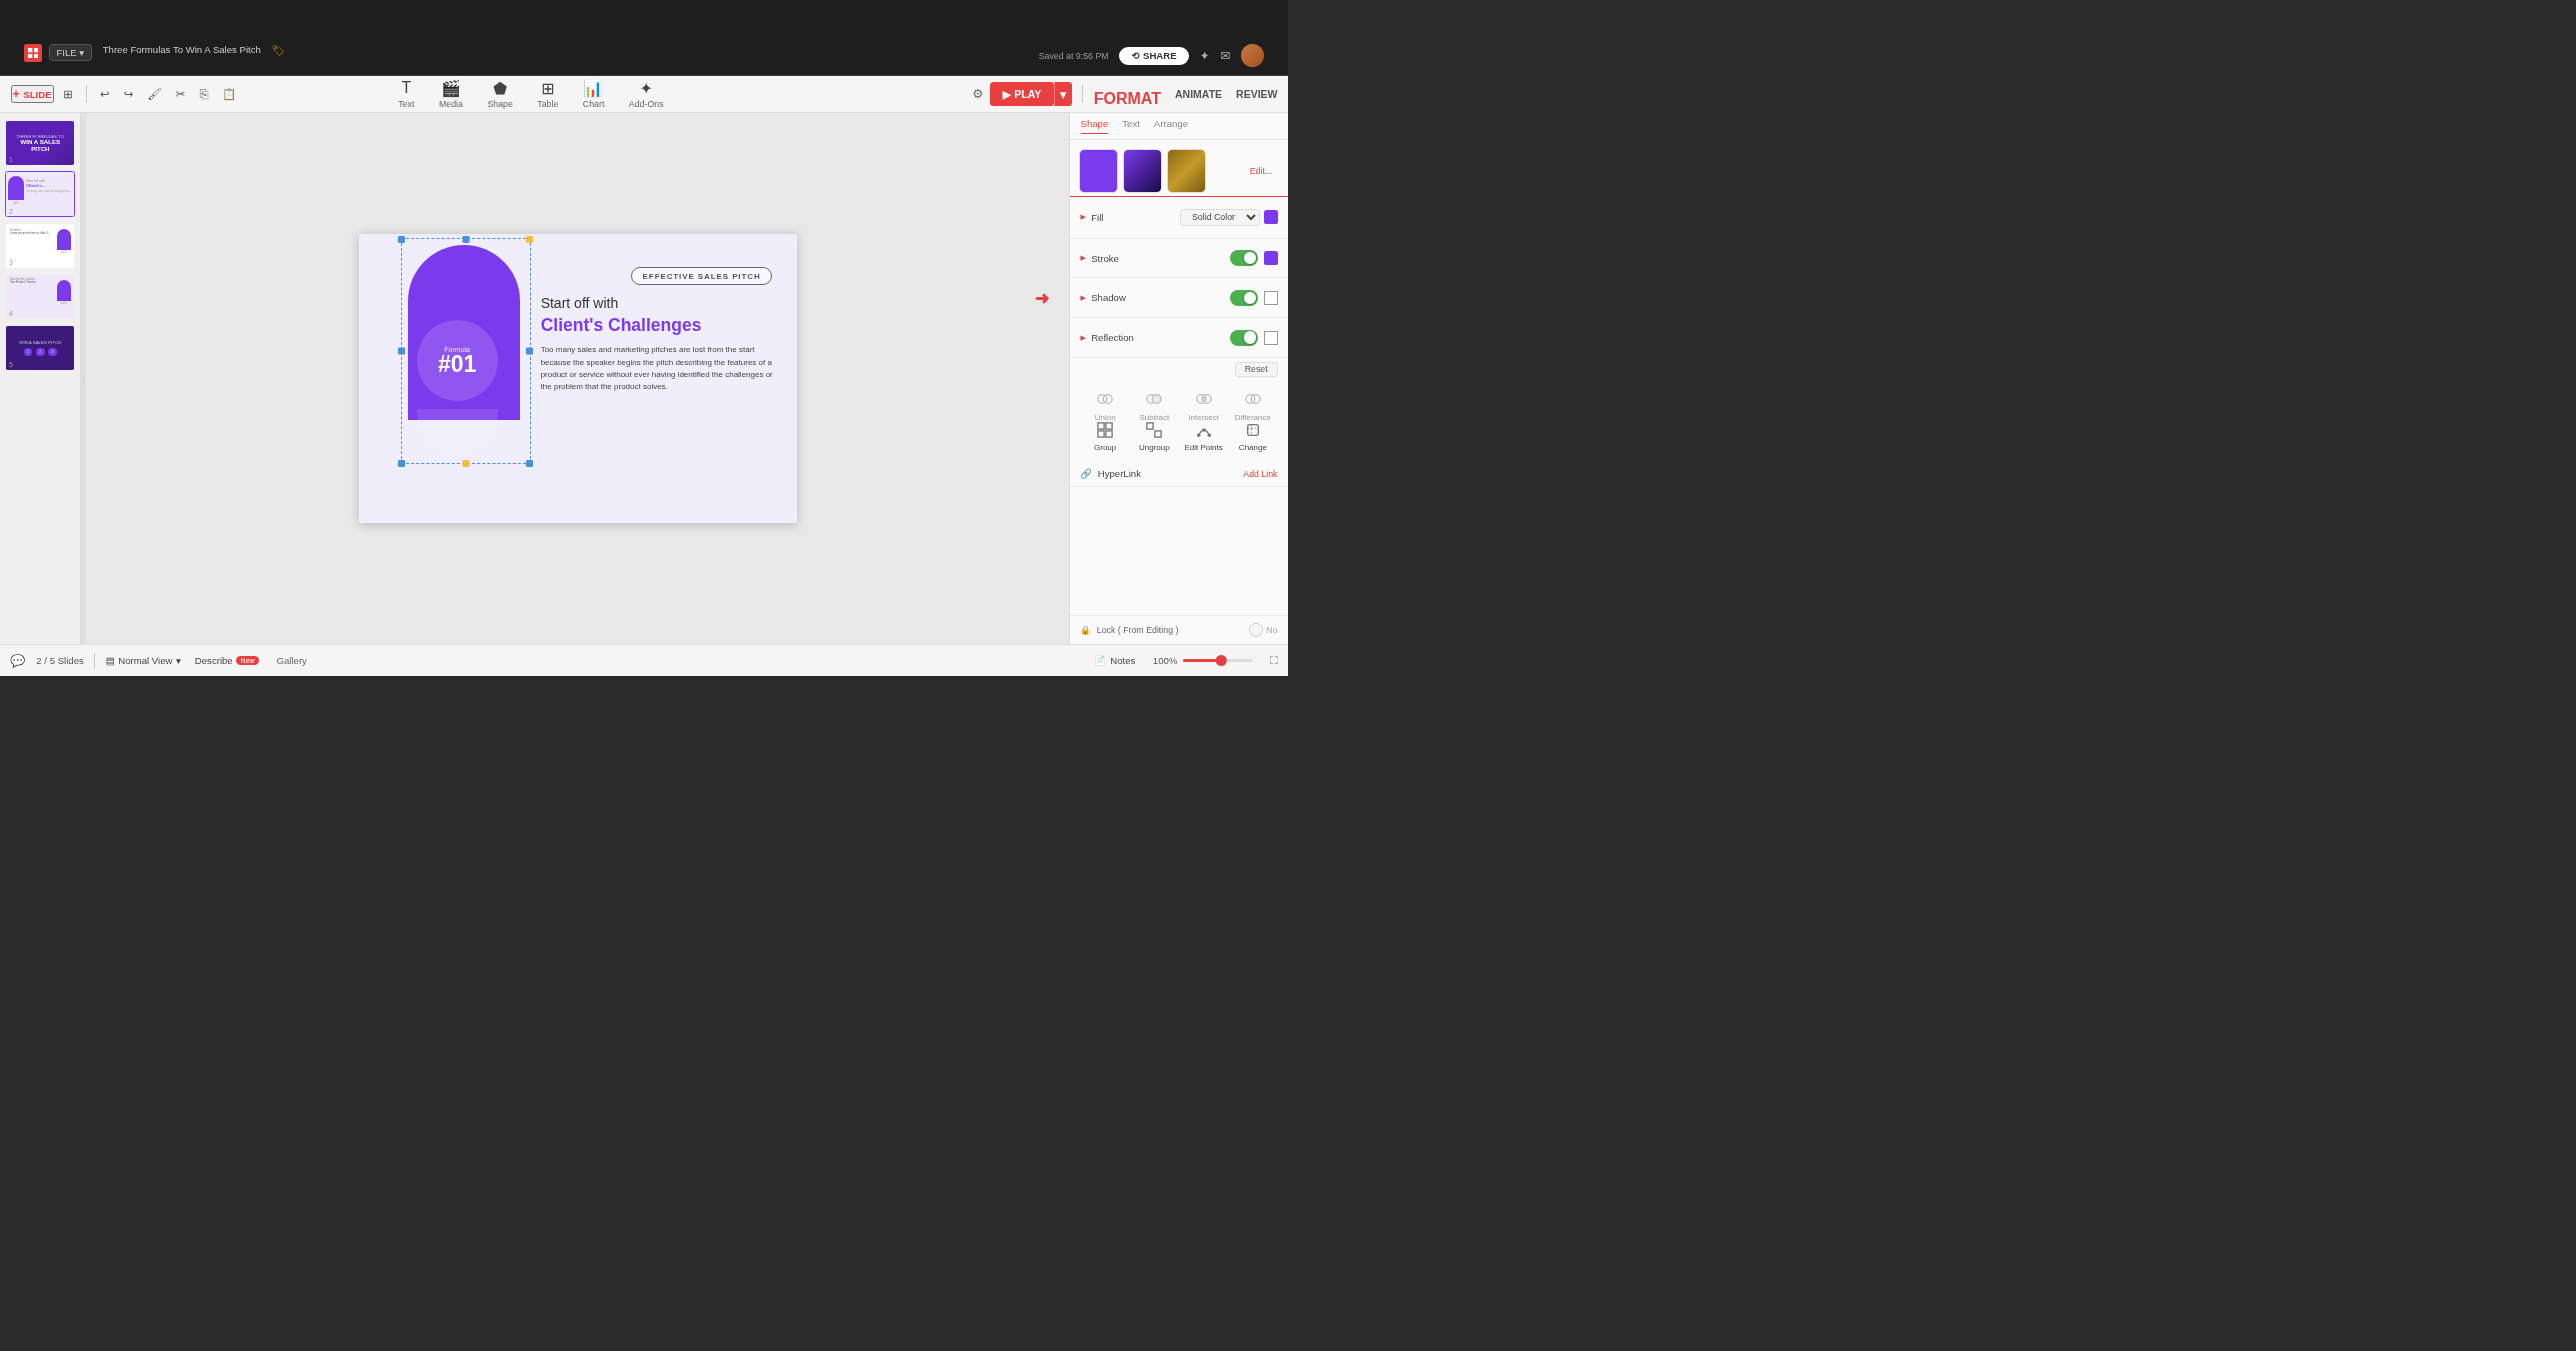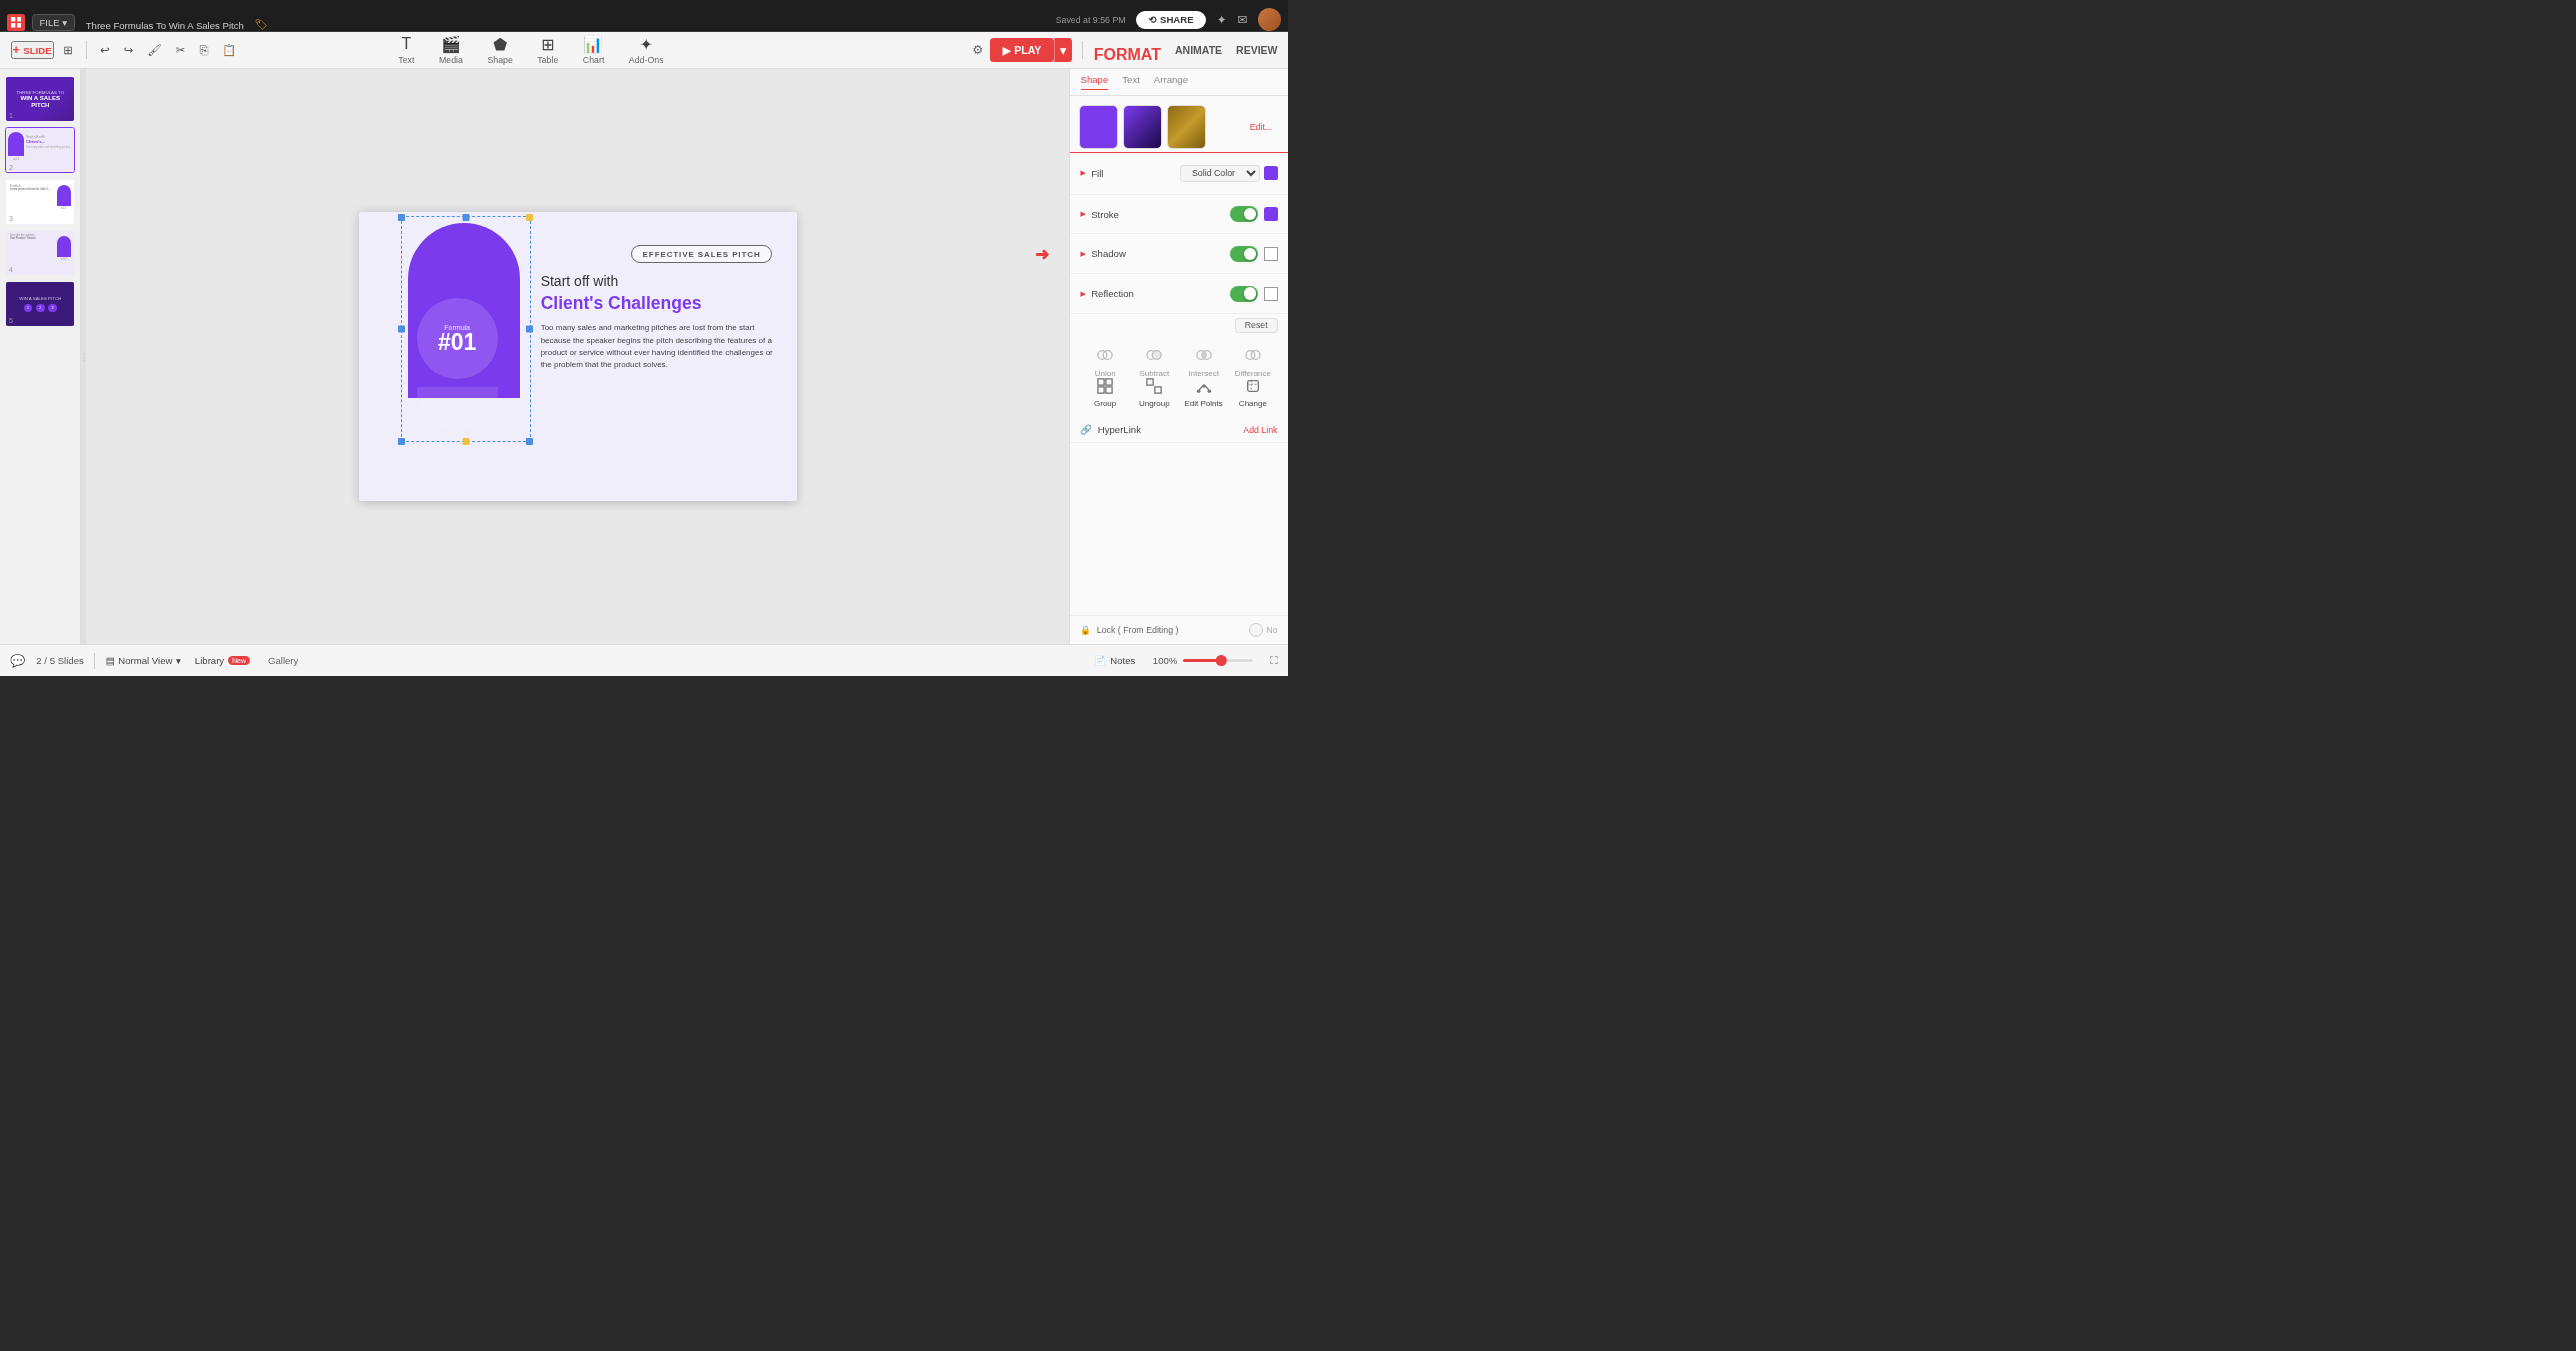--- a/index.html
+++ b/index.html
@@ -1,19 +1,19 @@
 <!DOCTYPE html>
 <html style="font-size:14px"><head>
   <meta charset="utf-8">
   <style>
     * { box-sizing: border-box; margin: 0; padding: 0; }
     body { font-family: -apple-system, BlinkMacSystemFont, 'Segoe UI', sans-serif; background: #2a2a2a; width: 1288px; height: 676px; overflow: hidden; font-size: 10.5px; }
 
     
-    .top-bar { display: flex; align-items: flex-end; background: #1e1e1e; height: 32px; padding: 0 7px; gap: 7px; border-bottom: 0.9px solid #3a3a3a; }
+    .top-bar { display: flex; align-items: flex-start; background: #1e1e1e; height: 32px; padding: 0 24px; gap: 7px; border-bottom: 0.9px solid #3a3a3a; margin-top: 44px; }
     .app-icon { width: 17.5px; height: 17.5px; background: #e84040; border-radius: 2.6px; display: flex; align-items: center; justify-content: center; color: white; font-size: 8.8px; font-weight: bold; flex-shrink: 0; }
     .file-btn { background: #333; color: #ccc; border: 0.9px solid #555; border-radius: 3.5px; padding: 1.8px 7px; font-size: 9.6px; cursor: pointer; display: flex; align-items: center; gap: 2.6px; }
     .file-name { color: #ccc; font-size: 9.6px; margin-left: 3.5px; }
     .file-icon { color: #f0a030; margin-left: 3.5px; }
     .top-right { margin-left: auto; display: flex; align-items: center; gap: 10.5px; }
     .saved-text { color: #999; font-size: 8.8px; }
     .share-btn { background: white; color: #333; border: none; border-radius: 14px; padding: 3.5px 12.3px; font-size: 9.6px; font-weight: 600; cursor: pointer; display: flex; align-items: center; gap: 3.5px; }
     .top-icon-btn { color: #aaa; cursor: pointer; font-size: 12.3px; }
     .avatar { width: 23px; height: 23px; border-radius: 50%; background: #888; overflow: hidden; }
 
@@ -547,21 +547,21 @@
       <span>5 Slides</span>
     </span>
     <div style="width:0.9px; height:16px; background:#ccc;"></div>
     <div class="view-btn">
       <span>▤</span>
       <span>Normal View</span>
       <span>▾</span>
     </div>
 
     <div class="library-btn" style="margin-left:3.5px;">
-      <span>Library</span>
+      <span>Describe</span>
       <span class="new-badge">New</span>
     </div>
     <span class="gallery-btn" style="margin-left:7px;">Gallery</span>
 
     <div class="notes-btn">
       <span>📄</span>
       <span>Notes</span>
     </div>
     <div style="display:flex; align-items:center; gap:5.3px; margin-left:7px;">
       <span style="font-size:9.6px; color:#555;">100%</span>

